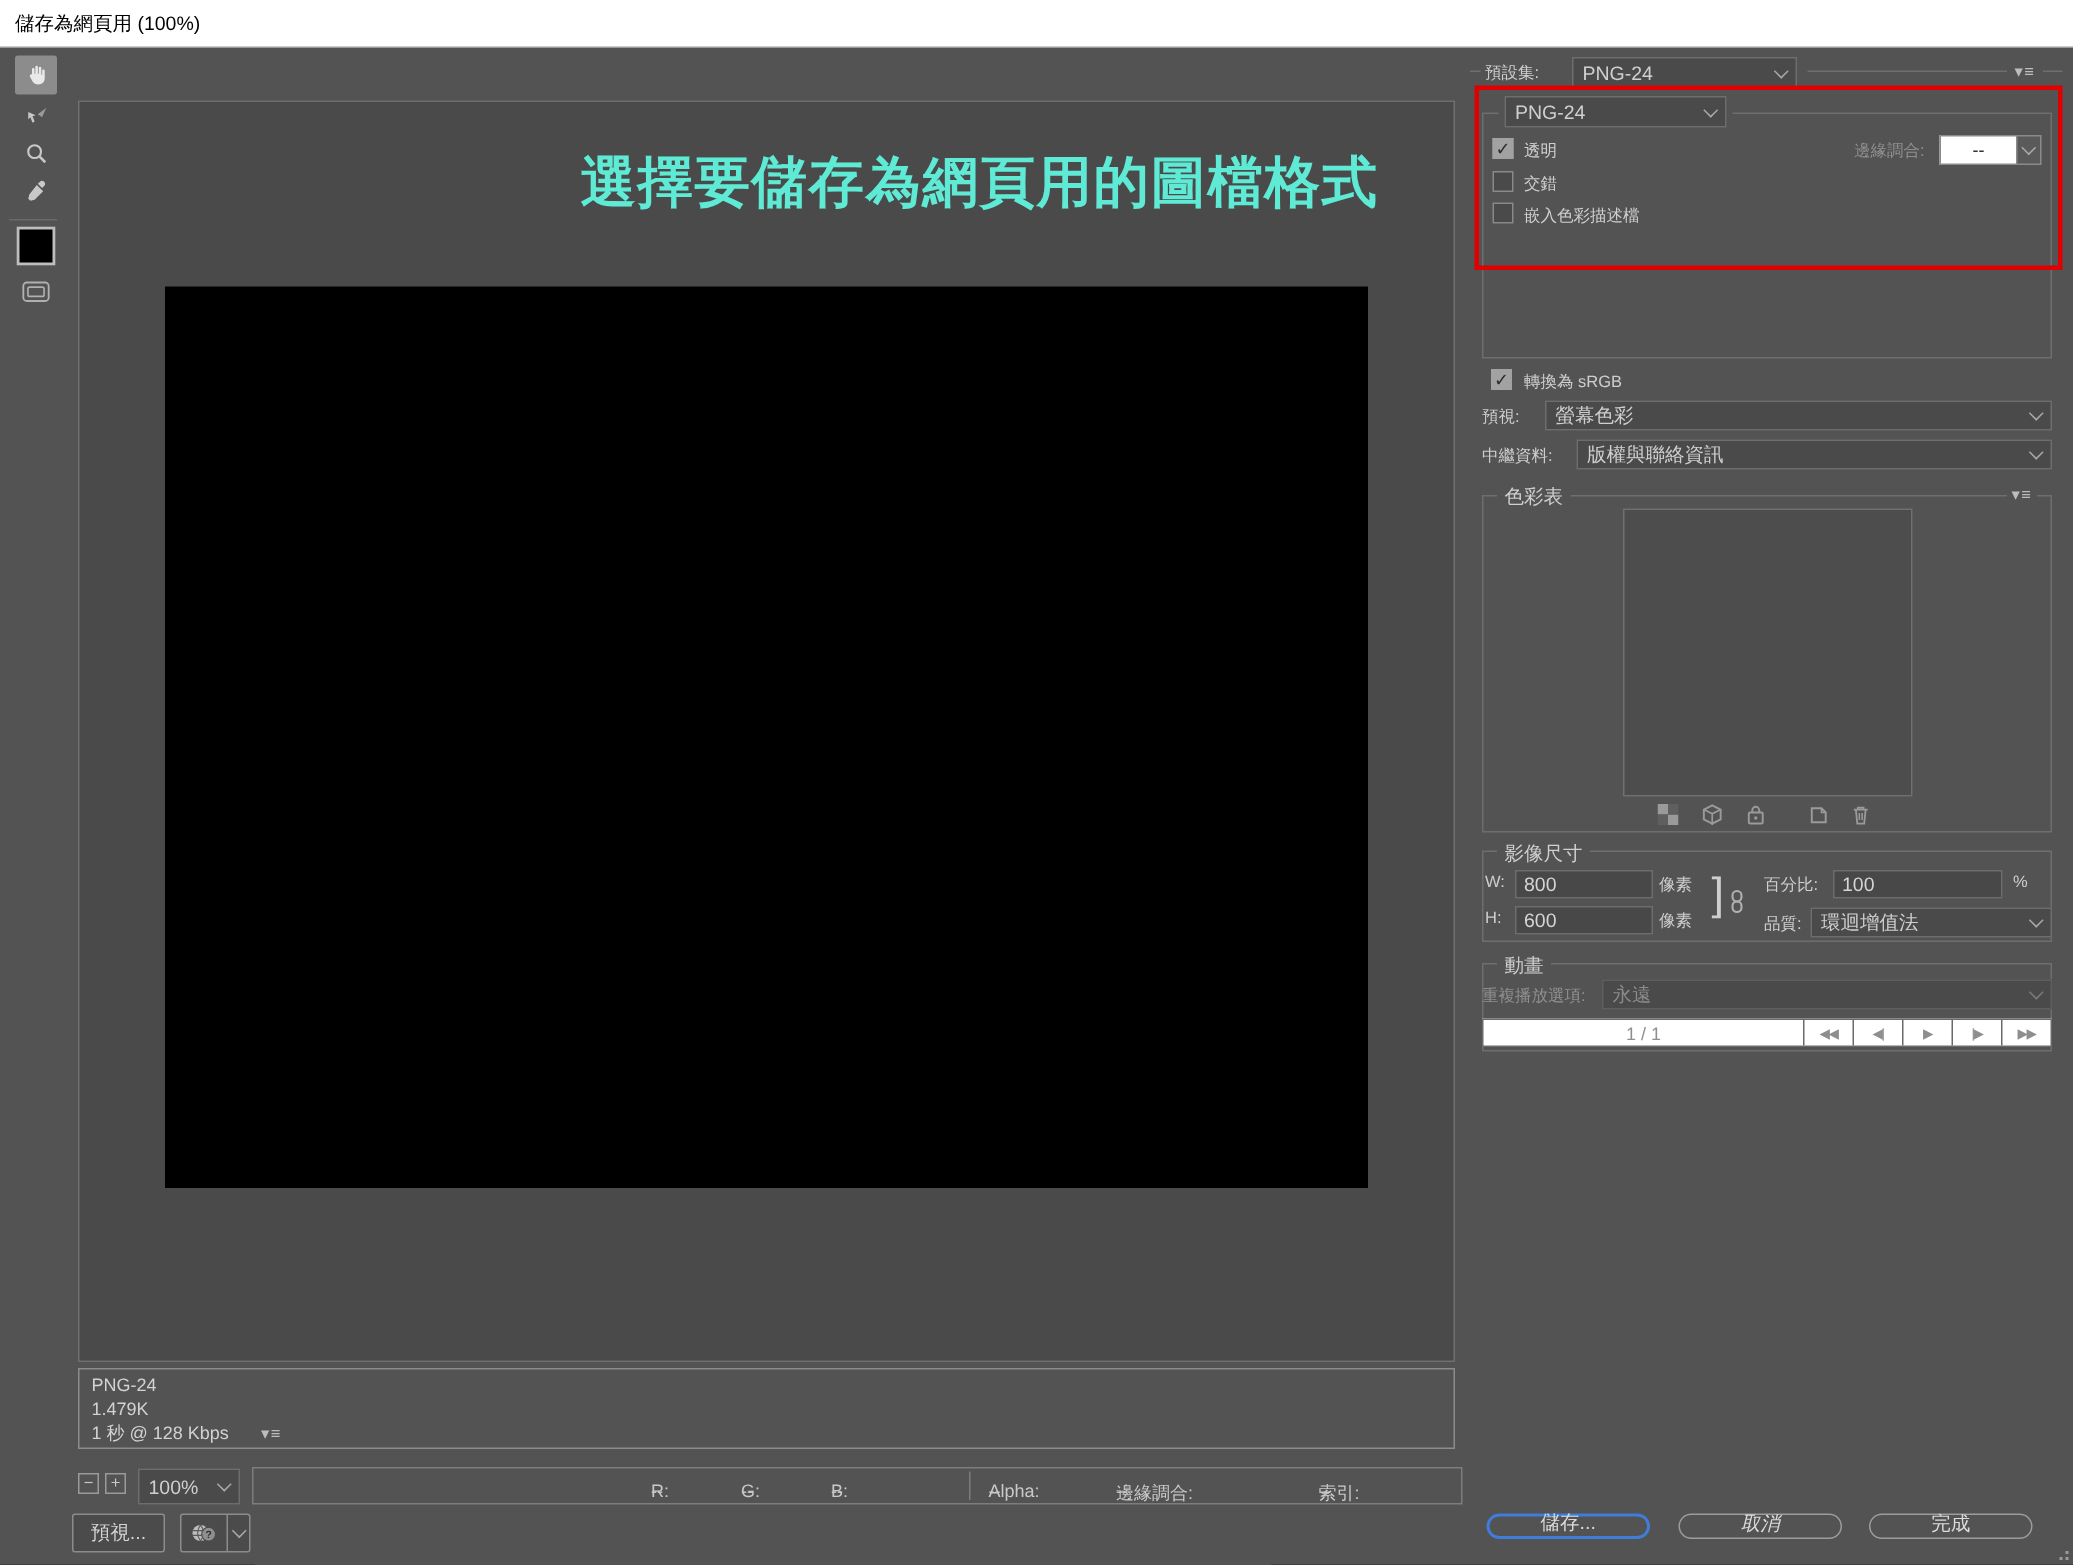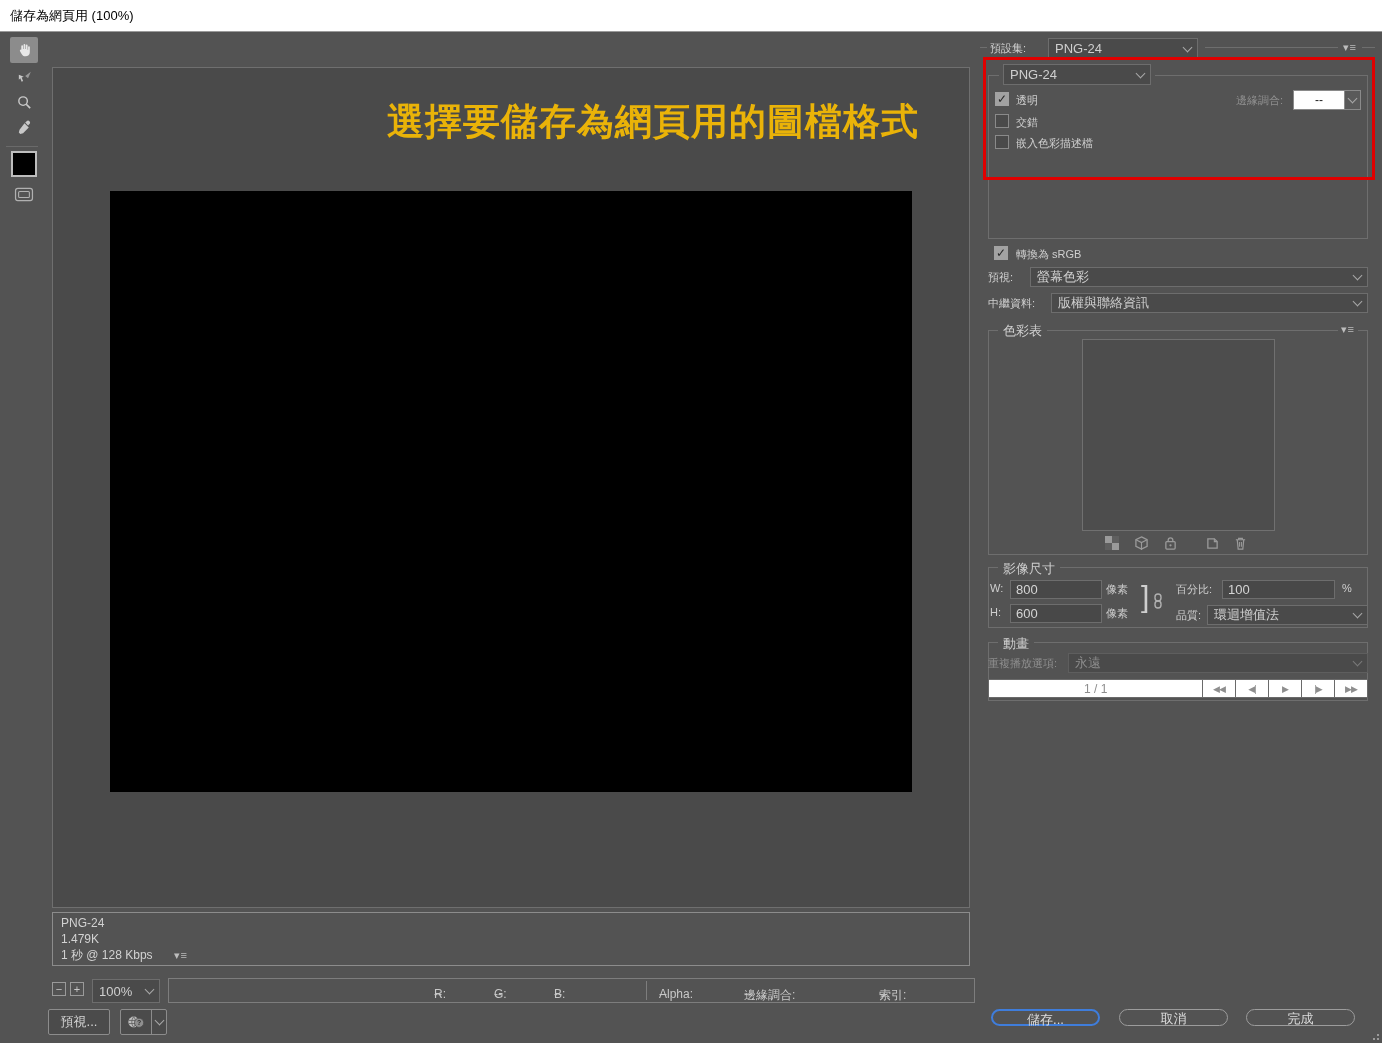--- a/index.html
+++ b/index.html
@@ -89,21 +89,21 @@
   
   .zoombox { position:absolute; width:14px; height:14px; border:1px solid #9a9a9a; color:#c8c8c8;
              font-size:11px; display:flex; align-items:center; justify-content:center; line-height:1; }
   .readout { position:absolute; left:168px; top:978px; width:807px; height:25px; border:1px solid #7d7d7d; }
   .readout span { position:absolute; top:4px; font-size:12px; color:#c9c9c9; white-space:nowrap; }
 
   
   .btn-sq { position:absolute; background:#4b4b4b; border:1px solid #8c8c8c; border-radius:2px;
             color:#d5d5d5; font-size:13px; display:flex; align-items:center; justify-content:center; }
   .btn-pill { position:absolute; width:109px; height:17px; border-radius:14px; border:1px solid #9c9c9c;
-              background:transparent; color:#dcdcdc; font-size:13px; display:flex; align-items:flex-start;
+              background:transparent; color:#dcdcdc; font-size:13px; display:flex; align-items:flex-end;
               justify-content:center; }
   .btn-pill.primary { border:2px solid #3f7ddb; }
 
   .grip { position:absolute; right:3px; bottom:3px; width:8px; height:8px; }
   .grip i { position:absolute; width:2px; height:2px; background:#9a9a9a; }
 </style>
 </head>
 <body>
 
 <div id="app">
@@ -149,21 +149,21 @@
       <svg width="20" height="17" viewBox="0 0 26 22">
           <rect x="2" y="3" width="22" height="16" rx="3" fill="none" stroke="#b0b0b0" stroke-width="1.6"></rect>
           <rect x="6" y="7" width="14" height="8" rx="1.5" fill="none" stroke="#b0b0b0" stroke-width="1.4"></rect>
         </svg>
     </span>
   </div>
 
 
   <div class="canvas"></div>
   <div class="blackimg"></div>
-  <div class="annotation" style="color:#eab308;">選擇要儲存為網頁用的圖檔格式</div>
+  <div class="annotation" style="color:#5eead4;">選擇要儲存為網頁用的圖檔格式</div>
 
   <div class="infobox">
     <div>PNG-24</div>
     <div>1.479K</div>
     <div>
       <span>1 秒 @ 128 Kbps</span>
       <span class="menu-icon" style="position:static; margin-left:18px;">▾≡</span>
     </div>
   </div>
 
@@ -351,21 +351,21 @@
       <span class="pbtn">◀|</span>
       <span class="pbtn">▶</span>
       <span class="pbtn">|▶</span>
       <span class="pbtn">▶▶</span>
     </span>
   </div>
 
   <div class="btn-pill primary" style="left:991px; top:1009px;">
     <span>儲存...</span>
   </div>
-  <div class="btn-pill" style="left:1119px; top:1009px;">
+  <div class="btn-pill" style="left:1119px; top:1009px;font-style:italic;">
     <span>取消</span>
   </div>
   <div class="btn-pill" style="left:1246px; top:1009px;">
     <span>完成</span>
   </div>
 
   <div class="grip">
     <i style="right:0; bottom:0;"></i>
       <i style="right:4px; bottom:0;"></i>
       <i style="right:0; bottom:4px;"></i>

